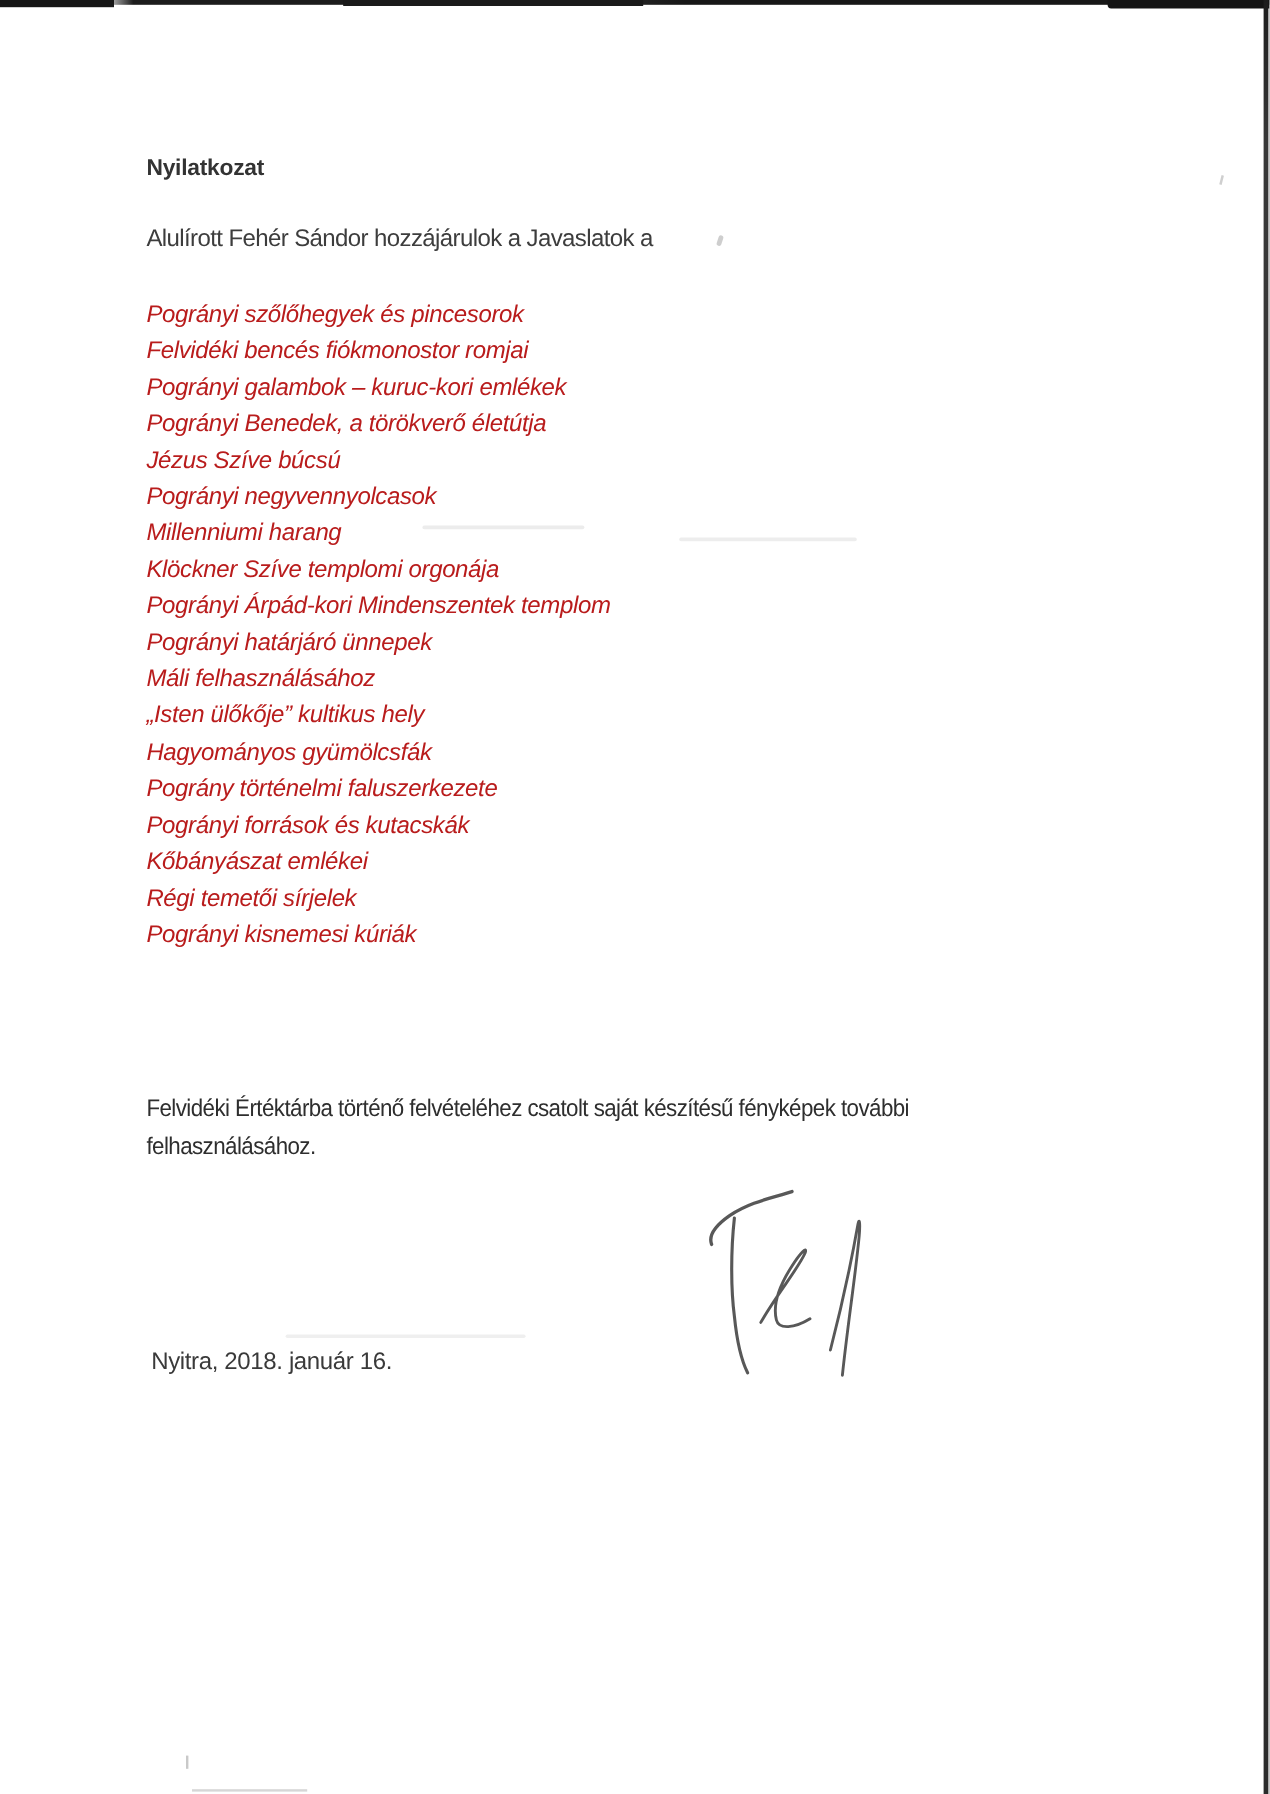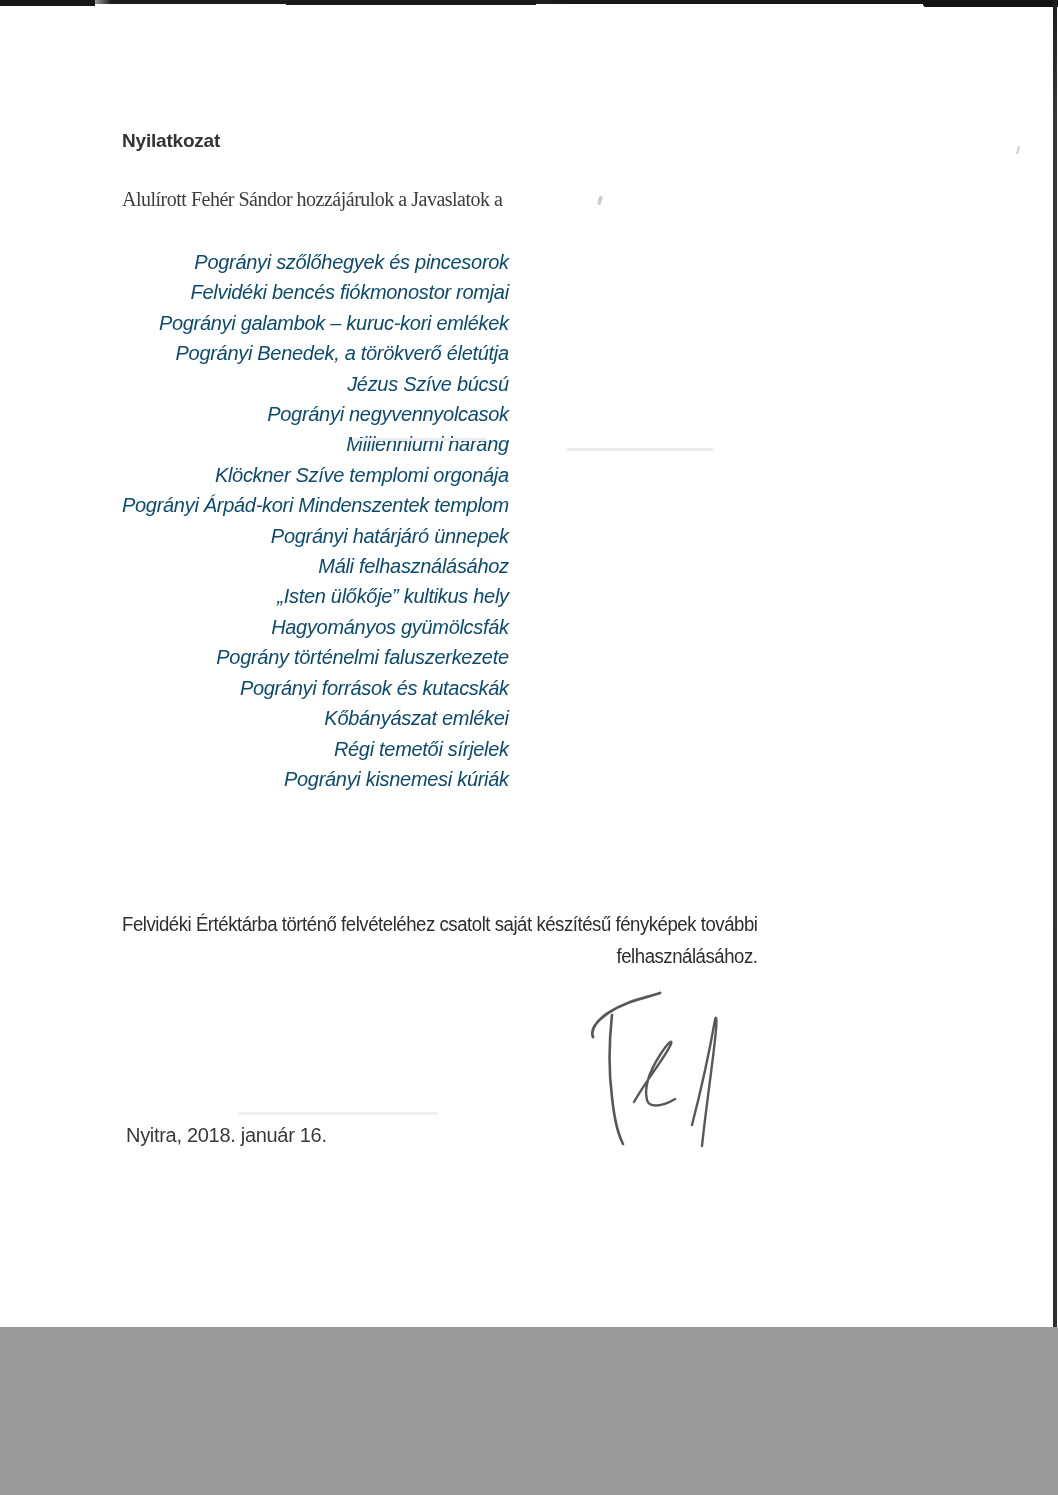--- a/index.html
+++ b/index.html
@@ -1,24 +1,23 @@
 <!DOCTYPE html>
 <html><head>
 <meta charset="utf-8">
 <style>
   html, body { margin:0; padding:0; background:#9a9a9a; }
   .page {
     position:relative;
-    width:1058px; height:1327px;
+    width:1058px; height:1495px;
     margin:0 auto;
     background:#ffffff;
     overflow:hidden;
     font-family:"Liberation Sans", sans-serif;
     color:#3c3c3c;
-    text-align:right;
   }
 
   
   .scan-top {
     position:absolute; top:0; left:0; width:1058px; height:4px;
     background:linear-gradient(90deg,
       #191919 0%, #191919 7%, rgba(25,25,25,.25) 8.5%, #1c1c1c 10.5%,
       #1c1c1c 40%, #2e2e2e 46%, #171717 54%, #171717 100%);
   }
   .scan-top-left  { position:absolute; top:0; left:0;   width:95px;  height:6px; background:#161616; }
@@ -39,25 +38,25 @@
   .a6 { left:160px;  top:1491px; width:96px; height:2px;  background:#d6d6d6; }
   .a7 { left:1017px; top:146px;  width:2px;  height:8px;  background:#cfcfcf; transform:rotate(14deg); }
 
   
   .title {
     position:absolute; left:122px; top:130px; margin:0;
     font-size:19px; font-weight:700; color:#333333; letter-spacing:-0.2px;
   }
   .intro {
     position:absolute; left:122px; top:188px; margin:0;
-    font-size:20px; color:#3d3d3d; letter-spacing:-0.5px;font-family:Liberation Serif, serif;
+    font-size:20px; color:#3d3d3d; letter-spacing:-0.5px;
   }
   .heritage-list {
     position:absolute; left:122px; top:247px;
-    font-size:20px; font-style:italic; color:#0c4a6e;
+    font-size:20px; font-style:italic; color:#b91c1c;
     line-height:30.4px; letter-spacing:-0.3px;
   }
   .closing {
     position:absolute; left:122px; top:908px;
     font-size:20px; color:#2e2e2e; line-height:32px; letter-spacing:-0.5px;
     transform:scaleX(0.93); transform-origin:left top; white-space:nowrap;
   }
   .dateline {
     position:absolute; left:122px; top:1120px; margin:4px;
     font-size:20px; color:#3a3a3a; letter-spacing:-0.3px;

